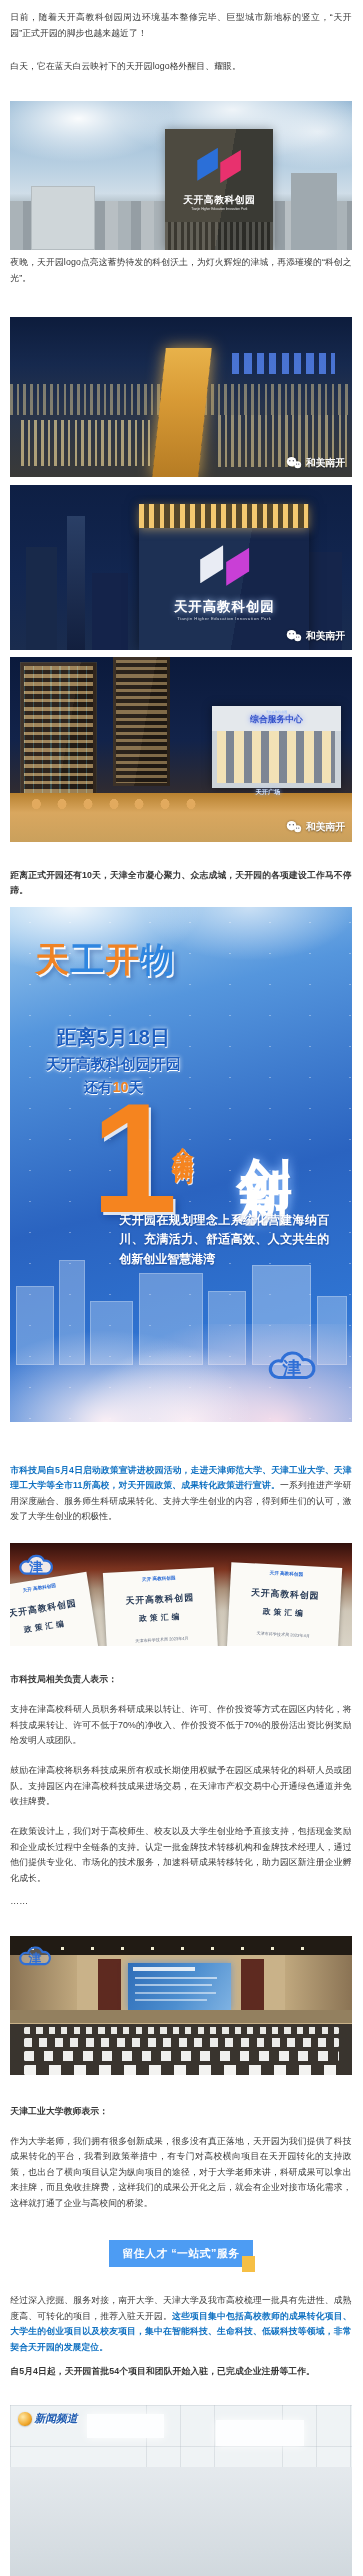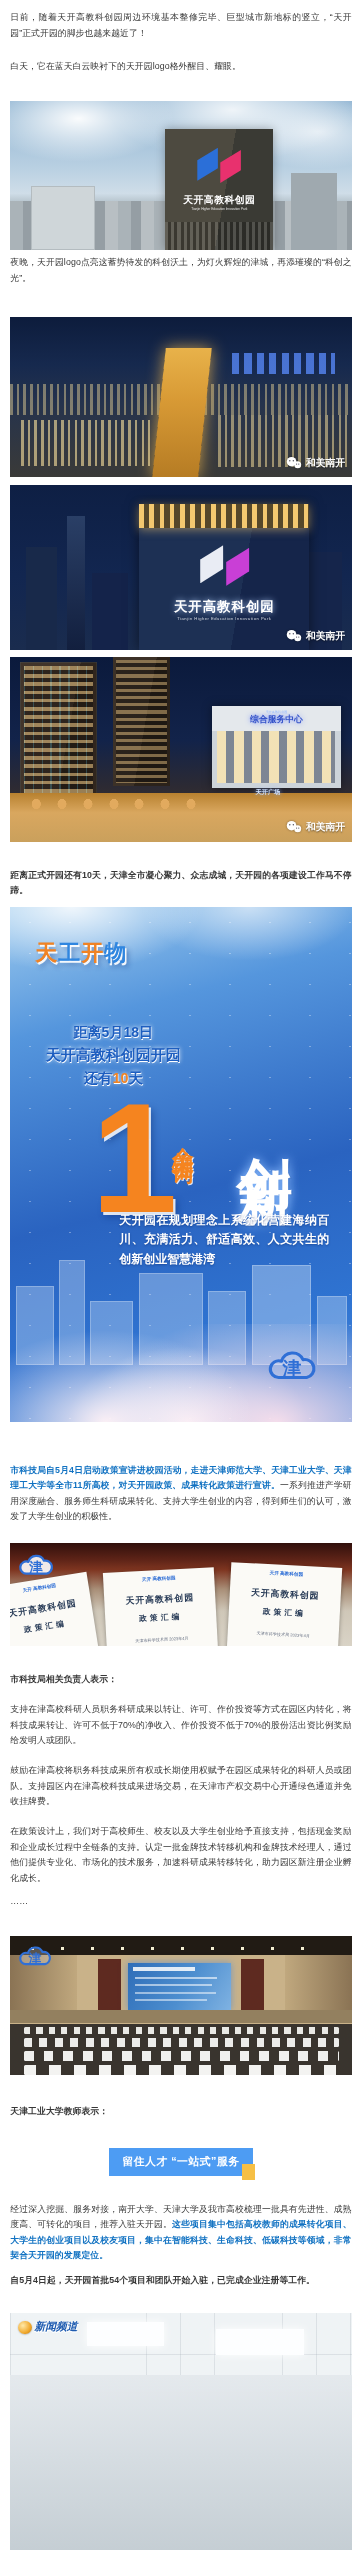--- a/index.html
+++ b/index.html
@@ -19,25 +19,25 @@
   .wm{position:absolute;right:7.2px;bottom:7.2px;display:flex;align-items:center;gap:3.1px;z-index:5;}
   .wm span{color:#fff;font-size:9.8px;font-weight:700;text-shadow:0 0.5px 1.5px rgba(0,0,0,.5);text-align:center;}
   .wm svg{width:17.5px;height:14px;filter:drop-shadow(0 0.5px 1px rgba(0,0,0,.4));}
   .jinlogo{position:absolute;z-index:5;}
   
   .chev{position:absolute;}
   .chev i{position:absolute;display:block;}
   
   .poster{background:linear-gradient(165deg,#9ecbee 0%,#5596dd 22%,#2a63c0 55%,#2f74d2 80%,#4c8ada 100%);}
   .poster .spark{position:absolute;inset:0;background-image:radial-gradient(rgba(255,255,255,.55) 0.5px,transparent 0.8px);background-size:40px 31px;opacity:.6;}
-  .p-title{position:absolute;left:25px;top:35px;font-weight:900;font-size:22px;line-height:1;letter-spacing:1px;text-shadow:1.5px 2.1px 0 rgba(255,255,255,.92),3.1px 4.1px 5.2px rgba(10,50,130,.45);}
+  .p-title{position:absolute;left:25px;top:35px;font-weight:900;font-size:34px;line-height:1;letter-spacing:1px;text-shadow:1.5px 2.1px 0 rgba(255,255,255,.92),3.1px 4.1px 5.2px rgba(10,50,130,.45);}
   .p-title .o{color:#f08324;}
   .p-title .b{color:#2f86e0;}
   .p-count{position:absolute;left:15.5px;top:117px;width:175px;text-align:center;color:#1d5ec0;font-weight:800;text-shadow:0.5px 0.5px 0 #fff,0 0 4.1px rgba(255,255,255,.9);}
-  .p-count .l1{font-size:14px;}
+  .p-count .l1{font-size:20px;}
   .p-count .l2{font-size:15px;margin-top:4.1px;}
   .p-count .l3{font-size:14.4px;margin-top:4.1px;}
   .p-count .num{color:#f08324;}
   .p-one{position:absolute;left:81px;top:181px;font-size:155px;line-height:.92;font-weight:900;color:#f5841f;text-shadow:2.1px 2.6px 0 rgba(255,255,255,.85),4.1px 5.2px 7.2px rgba(10,40,110,.4);}
   .p-kw{position:absolute;left:158px;top:222px;writing-mode:vertical-rl;font-size:21.6px;font-weight:900;color:#f5841f;letter-spacing:5.2px;text-shadow:1px 1px 0 rgba(255,255,255,.85);}
   .p-innov{position:absolute;right:49px;top:205px;writing-mode:vertical-rl;font-size:56px;font-weight:900;color:#ffffff;letter-spacing:9.3px;text-shadow:0 0 10.3px rgba(140,190,255,.95),1.5px 1.5px 0 rgba(25,70,150,.35);}
   .p-body{position:absolute;left:109px;top:304px;width:210px;color:#fff;font-weight:700;font-size:12px;line-height:19.6px;text-align:justify;text-shadow:0 0.5px 2.1px rgba(10,40,110,.5);}
   .p-city{position:absolute;left:0;bottom:57px;width:100%;height:118px;}
   .p-city i{position:absolute;bottom:0;background:rgba(215,232,250,.34);border:0.5px solid rgba(255,255,255,.25);}
   .p-cloud{position:absolute;left:0;bottom:0;width:100%;height:98px;background:radial-gradient(60% 130% at 28% 100%,rgba(255,242,246,.96),rgba(255,255,255,0) 72%),radial-gradient(75% 150% at 78% 100%,rgba(255,226,236,.92),rgba(255,255,255,0) 74%),radial-gradient(50% 110% at 52% 100%,rgba(255,255,255,.9),rgba(255,255,255,0) 70%);}
@@ -242,20 +242,21 @@
       <div class="seatrow" style="top:27px;height:10.3px;background:repeating-linear-gradient(90deg,#f0f0ee 0 9.8px,rgba(0,0,0,0) 9.8px 19.6px)"></div>
       <div class="seatrow" style="top:41px;height:10.3px;background:repeating-linear-gradient(90deg,#f3f3f1 0 12.4px,rgba(0,0,0,0) 12.4px 25px)"></div>
     </div>
     <svg class="jinlogo" style="left:7.2px;top:6.2px;width:36px;height:30px" viewBox="0 0 100 84">
       <path d="M26,62 a16,16 0 1 1 4,-31 a22,22 0 0 1 41,-3 a17,17 0 1 1 7,34 z" fill="rgba(255,255,255,0.25)" stroke="#2f6fd6" stroke-width="6" stroke-linejoin="round"></path>
       <text x="50" y="58" text-anchor="middle" font-size="36" font-weight="bold" fill="#2f6fd6">津</text>
     </svg>
   </div>
 
   <p class="para bhead" style="margin-top:29px">天津工业大学教师表示：</p>
+  <p class="para" style="margin-top:14.4px">作为大学老师，我们拥有很多创新成果，很多没有真正落地，天开园为我们提供了科技成果转化的平台，我看到政策举措中，有专门对高校横向项目在天开园转化的支持政策，也出台了横向项目认定为纵向项目的途径，对于大学老师来讲，科研成果可以拿出来挂牌，而且免收挂牌费，这样我们的成果公开化之后，就会有企业对接市场化需求，这样就打通了企业与高校间的桥梁。</p>
 
   <div class="sec" style="margin-top:29px">
     <span class="sec-wrap"><span class="sec-box">留住人才 “一站式”服务</span><span class="sec-sq"></span></span>
   </div>
 
   <p class="para" style="margin-top:26px"><span>经过深入挖掘、服务对接，南开大学、天津大学及我市高校梳理一批具有先进性、成熟度高、可转化的项目，推荐入驻天开园。</span><span class="em">这些项目集中包括高校教师的成果转化项目、大学生的创业项目以及校友项目，集中在智能科技、生命科技、低碳科技等领域，非常契合天开园的发展定位。</span></p>
   <p class="para em" style="margin-top:9px">自5月4日起，天开园首批54个项目和团队开始入驻，已完成企业注册等工作。</p>
 
   <div class="ph" style="margin-top:25px;height:237px;background:linear-gradient(180deg,#eef1f3 0%,#e3e8ec 30%,#d6dde2 60%,#c5ced4 100%)">
     <div class="strip" style="top:0;left:0;width:100%;height:62px;background:repeating-linear-gradient(90deg,rgba(160,170,180,.25) 0 0.5px,rgba(0,0,0,0) 0.5px 34px),repeating-linear-gradient(180deg,rgba(160,170,180,.25) 0 0.5px,rgba(0,0,0,0) 0.5px 20.6px),#eff3f5">

